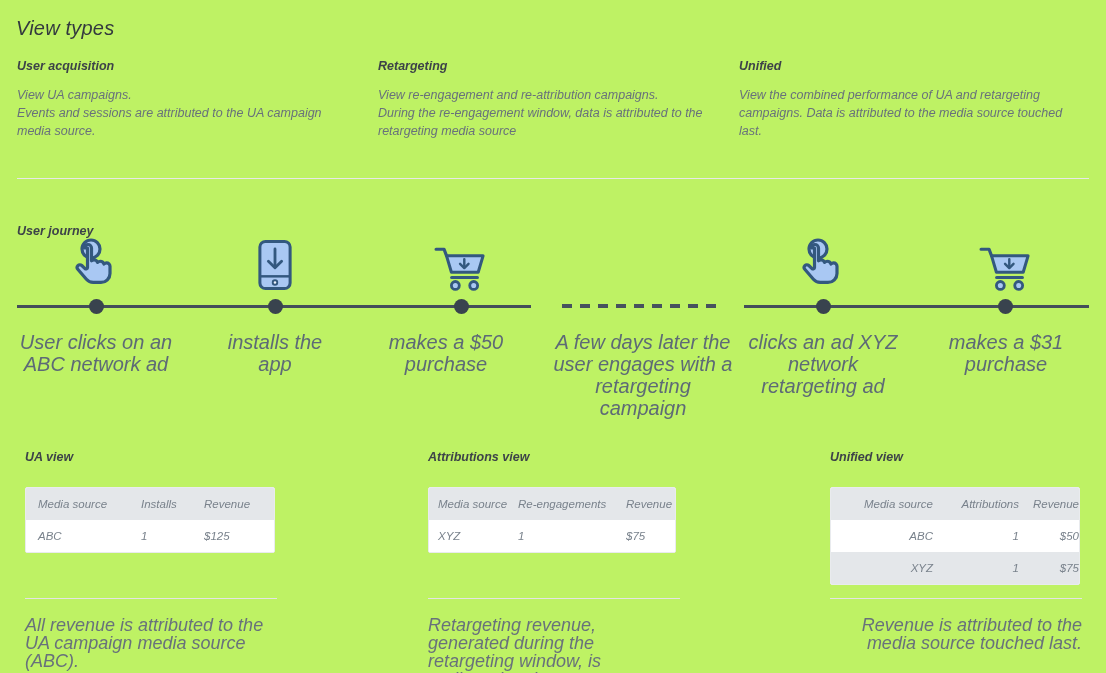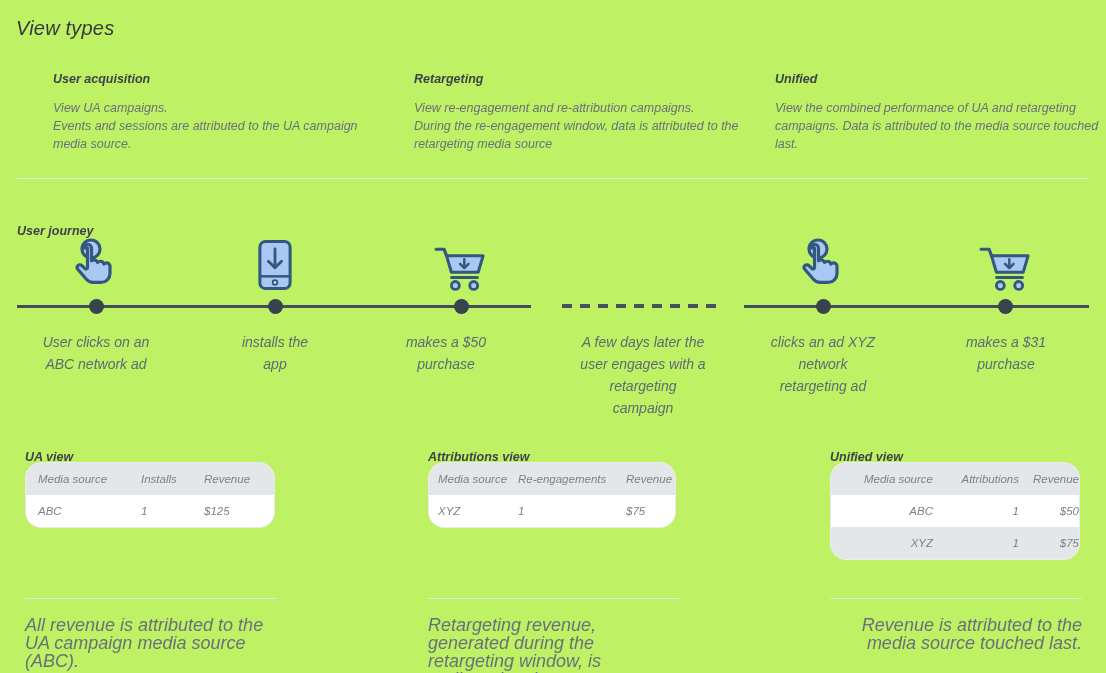--- a/index.html
+++ b/index.html
@@ -3,45 +3,45 @@
 <meta charset="utf-8">
 <style>
   * { margin:0; padding:0; box-sizing:border-box; }
   html,body { background:#ffffff; }
   body { font-family:"Liberation Sans", sans-serif; }
   .page { position:relative; width:1106px; height:673px; background:#bef264; overflow:hidden;font-style:italic; }
 
   .page-title { position:absolute; left:16px; top:17px; font-size:20px; font-weight:500; color:#33393e; letter-spacing:.2px; }
 
   
-  .vt-col { position:absolute; top:72px;margin-left:36px; }
+  .vt-col { position:absolute; top:59px; }
   .vt-col-0 { left:17px;  width:332px; }
   .vt-col-1 { left:378px; width:346px; }
   .vt-col-2 { left:739px; width:346px; }
   .vt-col-title { font-size:12.5px; font-weight:600; color:#3d4348; }
   .vt-col-desc { margin-top:13px; font-size:12.5px; line-height:18px; color:#68717b; white-space:pre-line; }
 
   .divider-full { position:absolute; left:17px; top:178px; width:1072px; height:1px; background:#e7e8e9; }
 
   .journey-title { position:absolute; left:17px; top:201px; font-size:12.5px; font-weight:600; color:#3d4348;margin-top:23px; }
 
   
   .tl-seg { position:absolute; top:305px; height:3px; background:#434e5a; }
   .tl-seg-1 { left:17px;  width:514px; }
   .tl-seg-2 { left:744px; width:345px; }
   .tl-dashes { position:absolute; top:304px; left:562px; width:162px; height:4px;
                background:repeating-linear-gradient(90deg,#46525e 0 10px,transparent 10px 18px); }
   .tl-dot { position:absolute; top:299px; width:15px; height:15px; border-radius:50%; background:#39434e; }
 
   .journey-icon { position:absolute; }
-  .journey-caption { position:absolute; top:331px; text-align:center; font-size:14px; line-height:22px; color:#5d6a76; white-space:pre-line; }
+  .journey-caption { position:absolute; top:331px; text-align:center; font-size:20px; line-height:22px; color:#5d6a76; white-space:pre-line; }
 
   
   .view-title { position:absolute; top:450px; font-size:12.5px; font-weight:600; color:#3d4348; }
-  .vt-table { position:absolute; top:462px; border:1px solid #e9ebee; border-radius:16px; background:#fff; overflow:hidden; }
+  .vt-table { position:absolute; top:487px; border:1px solid #e9ebee; border-radius:2px; background:#fff; overflow:hidden; }
   .vt-row { display:grid; height:32px; align-items:center; font-size:11.5px; color:#79828c; background:#fff; }
   .vt-row.head { background:#e4e7ea; height:32px; }
   .vt-row.alt { background:#e4e7ea; }
   .cols-ua { grid-template-columns:103px 63px auto; padding-left:12px; }
   .cols-rt { grid-template-columns:80px 108px auto; padding-left:9px; }
   .cols-un { grid-template-columns:94px 86px auto; padding-left:8px; }
 
   .note-divider { position:absolute; top:598px; width:252px; height:1px; background:#e4e4e5; }
   .view-note { position:absolute; top:616px; font-size:18px; line-height:18px; color:#68717b; }
 

